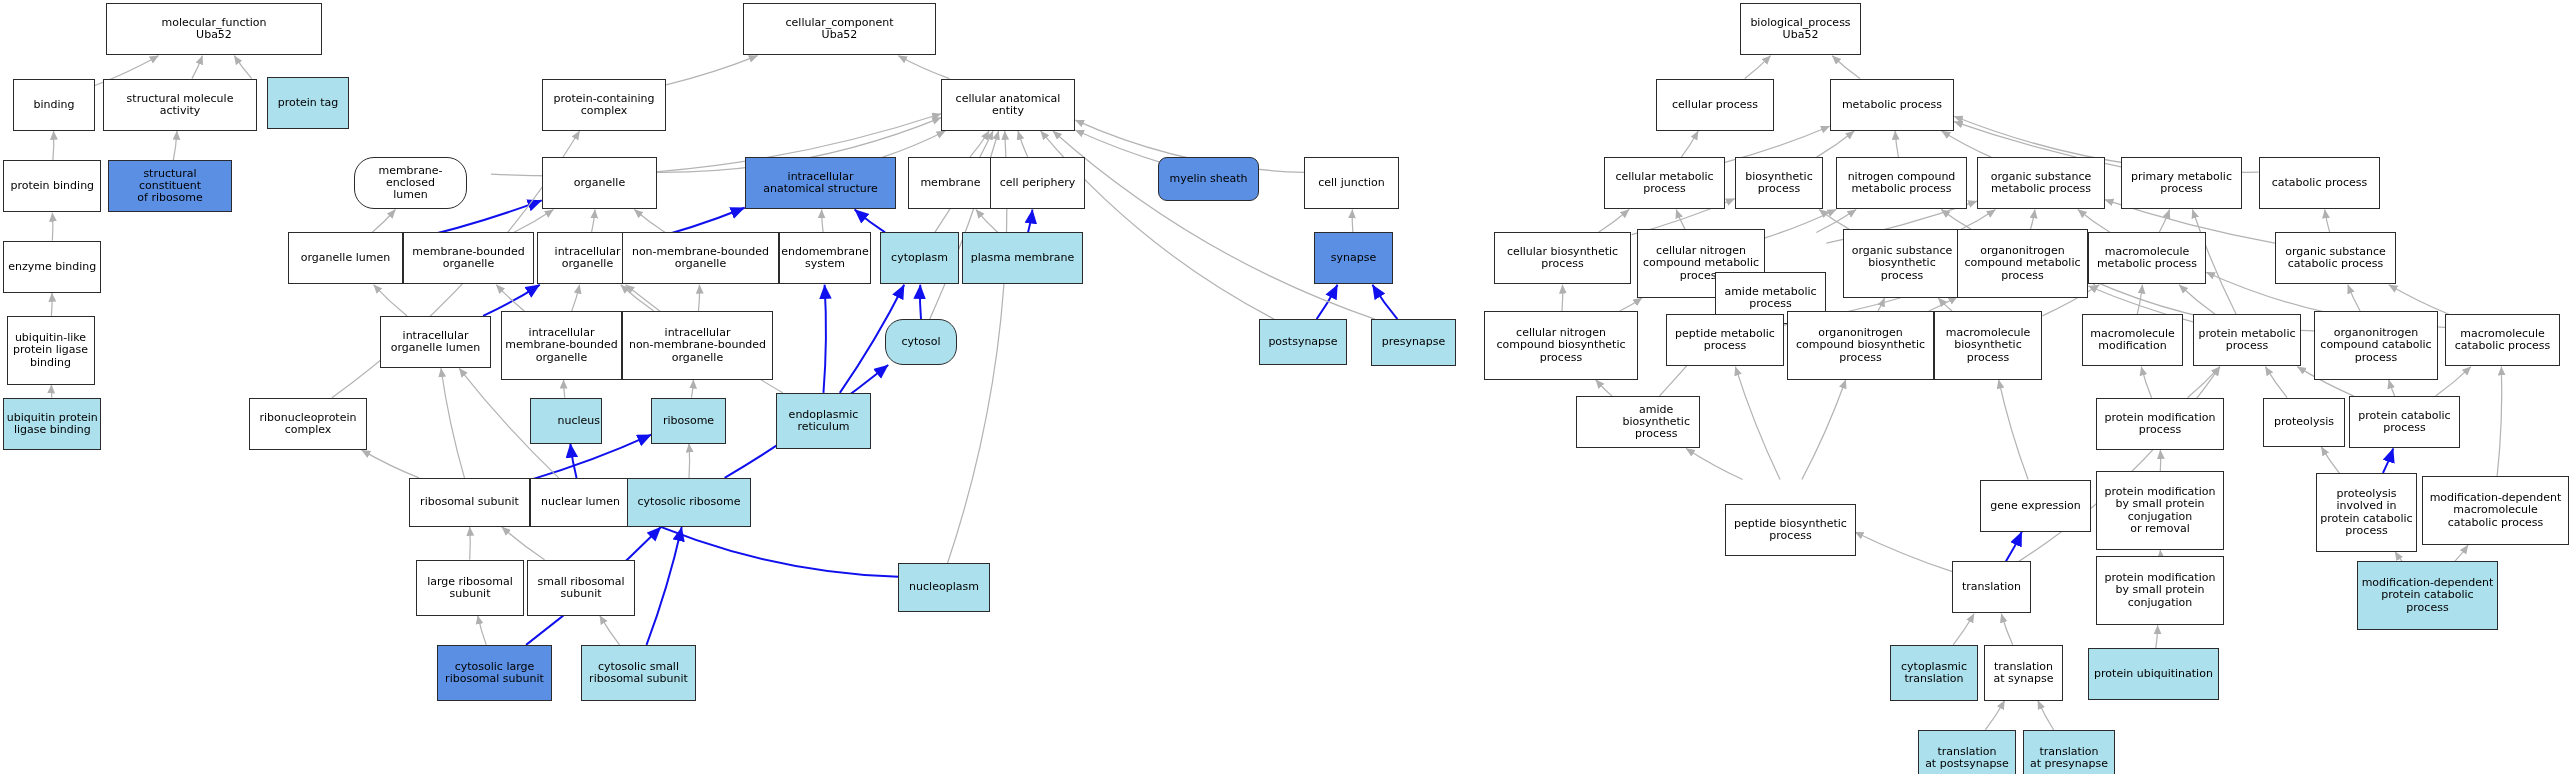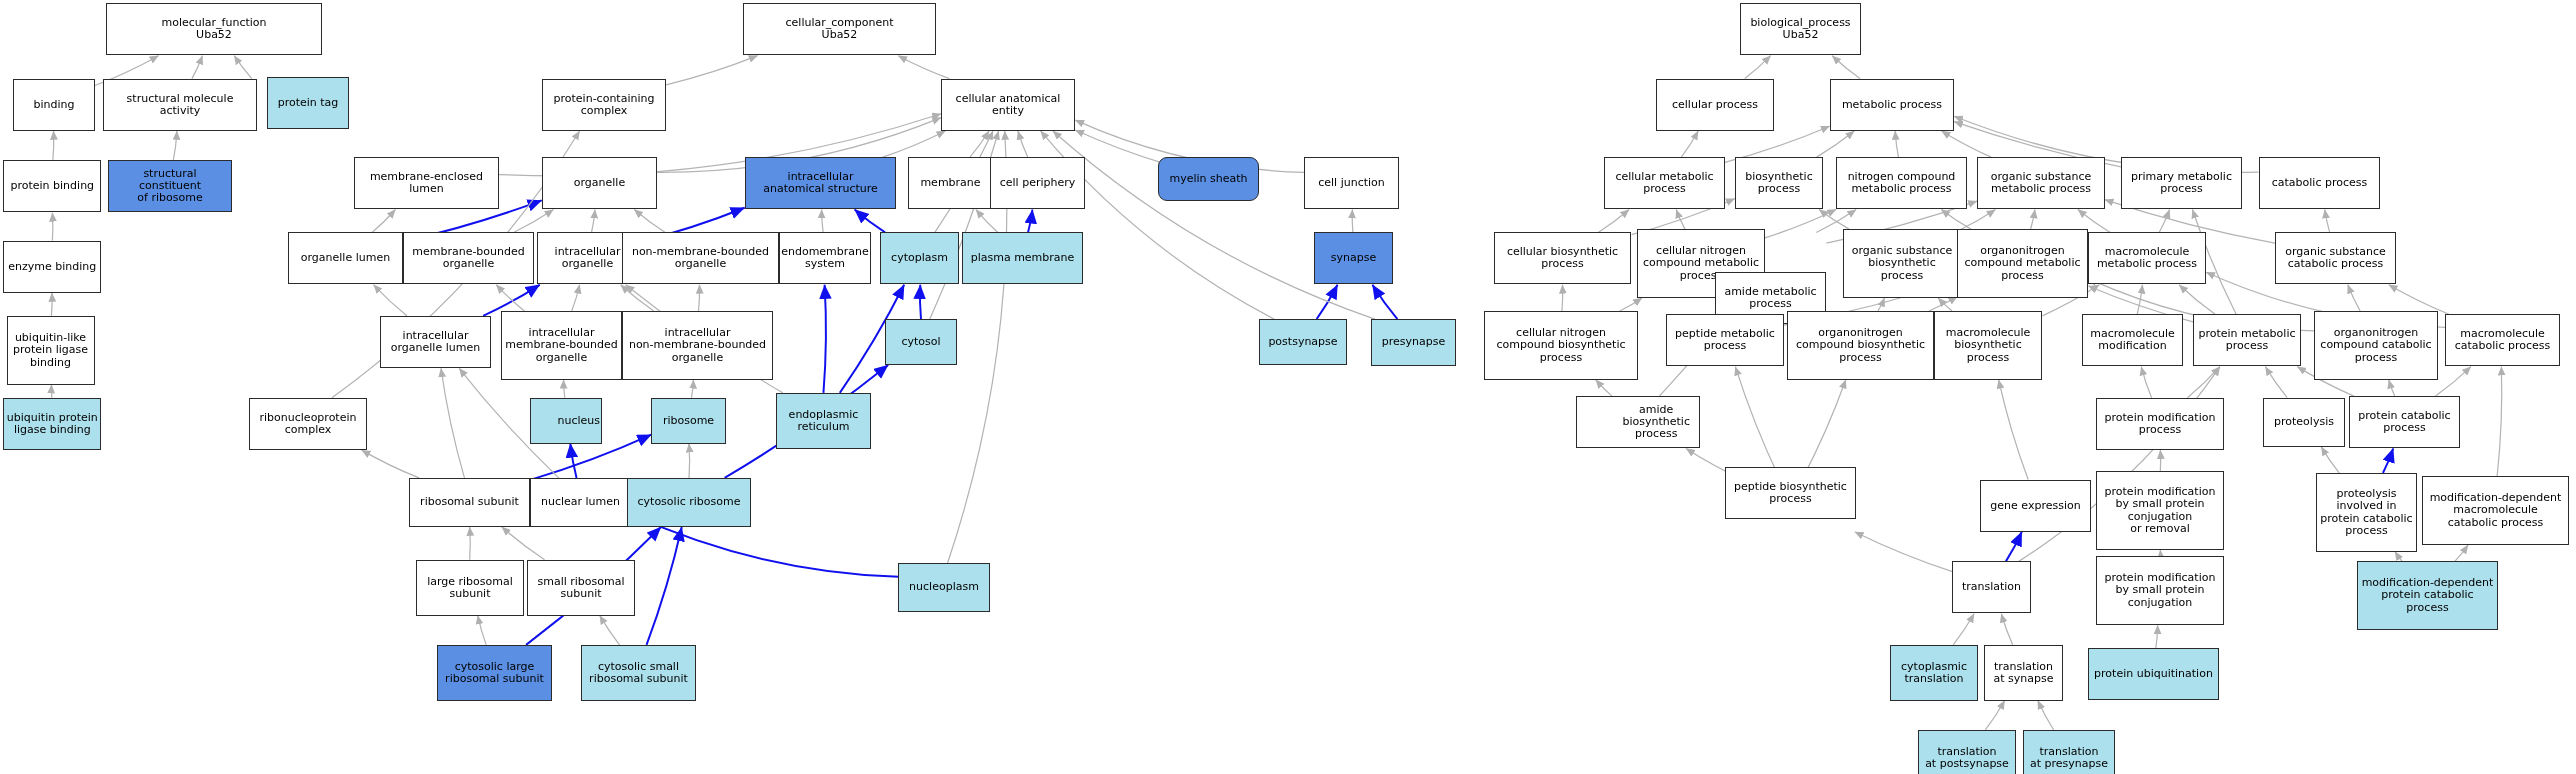--- a/index.html
+++ b/index.html
@@ -174,21 +174,21 @@
 protein ligase
 binding</div>
       <div class="node c-light" style="left: 3.3px; top: 398px; width: 98px; height: 52px;">ubiquitin protein
 ligase binding</div>
       <div class="node c-white" style="left: 743px; top: 3.3px; width: 193px; height: 52px;">cellular_component
 Uba52</div>
       <div class="node c-white" style="left: 542px; top: 79px; width: 124px; height: 52px;">protein-containing
 complex</div>
       <div class="node c-white" style="left: 941px; top: 79px; width: 134px; height: 52px;">cellular anatomical
 entity</div>
-      <div class="node c-white" style="left: 354px; top: 157px; width: 145px; height: 52px;">membrane-enclosed
+      <div class="node c-white" style="left: 354px; top: 157px; width: 113px; height: 52px; border-radius: 20px;">membrane-enclosed
 lumen</div>
       <div class="node c-white" style="left: 542px; top: 157px; width: 115px; height: 52px;">organelle</div>
       <div class="node c-dark" style="left: 745px; top: 157px; width: 151px; height: 52px;">intracellular
 anatomical structure</div>
       <div class="node c-white" style="left: 908px; top: 157px; width: 85px; height: 52px;">membrane</div>
       <div class="node c-white" style="left: 990px; top: 157px; width: 95px; height: 52px;">cell periphery</div>
       <div class="node c-dark" style="left: 1158px; top: 157px; width: 101px; height: 44px; border-radius: 9px;">myelin sheath</div>
       <div class="node c-white" style="left: 1304px; top: 157px; width: 95px; height: 52px;">cell junction</div>
       <div class="node c-white" style="left: 288px; top: 232px; width: 115px; height: 52px;">organelle lumen</div>
       <div class="node c-white" style="left: 403px; top: 232px; width: 131px; height: 52px;">membrane-bounded
@@ -203,21 +203,21 @@
       <div class="node c-light" style="left: 962px; top: 232px; width: 121px; height: 52px;">plasma membrane</div>
       <div class="node c-dark" style="left: 1314px; top: 232px; width: 79px; height: 52px;">synapse</div>
       <div class="node c-white" style="left: 380px; top: 316px; width: 111px; height: 52px;">intracellular
 organelle lumen</div>
       <div class="node c-white" style="left: 501px; top: 311px; width: 121px; height: 69px;">intracellular
 membrane-bounded
 organelle</div>
       <div class="node c-white" style="left: 622px; top: 311px; width: 151px; height: 69px;">intracellular
 non-membrane-bounded
 organelle</div>
-      <div class="node c-light" style="left: 885px; top: 319px; width: 72px; height: 46px;">cytosol</div>
+      <div class="node c-light" style="left: 885px; top: 319px; width: 72px; height: 46px; border-radius: 18px;">cytosol</div>
       <div class="node c-light" style="left: 1259px; top: 319px; width: 88px; height: 46px;">postsynapse</div>
       <div class="node c-light" style="left: 1371px; top: 319px; width: 85px; height: 47px;">presynapse</div>
       <div class="node c-white" style="left: 249px; top: 398px; width: 118px; height: 52px;">ribonucleoprotein
 complex</div>
       <div class="node c-light" style="left: 530px; top: 398px; width: 72px; height: 46px; padding-left: 28px;">nucleus</div>
       <div class="node c-light" style="left: 651px; top: 398px; width: 75px; height: 46px;">ribosome</div>
       <div class="node c-light" style="left: 776px; top: 393px; width: 95px; height: 56px;">endoplasmic
 reticulum</div>
       <div class="node c-white" style="left: 409px; top: 478px; width: 121px; height: 49px;">ribosomal subunit</div>
       <div class="node c-white" style="left: 530px; top: 478px; width: 101px; height: 49px;">nuclear lumen</div>
@@ -288,21 +288,21 @@
       <div class="node c-white" style="left: 2263px; top: 398px; width: 82px; height: 49px;">proteolysis</div>
       <div class="node c-white" style="left: 2349px; top: 396px; width: 111px; height: 52px;">protein catabolic
 process</div>
       <div class="node c-white" style="left: 2316px; top: 473px; width: 101px; height: 79px;">proteolysis
 involved in
 protein catabolic
 process</div>
       <div class="node c-white" style="left: 2422px; top: 476px; width: 147px; height: 69px;">modification-dependent
 macromolecule
 catabolic process</div>
-      <div class="node c-white" style="left: 1725px; top: 467px; width: 131px; height: 52px;">peptide biosynthetic
+      <div class="node c-white" style="left: 1725px; top: 504px; width: 131px; height: 52px;">peptide biosynthetic
 process</div>
       <div class="node c-white" style="left: 1980px; top: 480px; width: 111px; height: 52px;">gene expression</div>
       <div class="node c-white" style="left: 2096px; top: 398px; width: 128px; height: 52px;">protein modification
 process</div>
       <div class="node c-white" style="left: 2096px; top: 471px; width: 128px; height: 79px;">protein modification
 by small protein
 conjugation
 or removal</div>
       <div class="node c-white" style="left: 2096px; top: 556px; width: 128px; height: 69px;">protein modification
 by small protein

